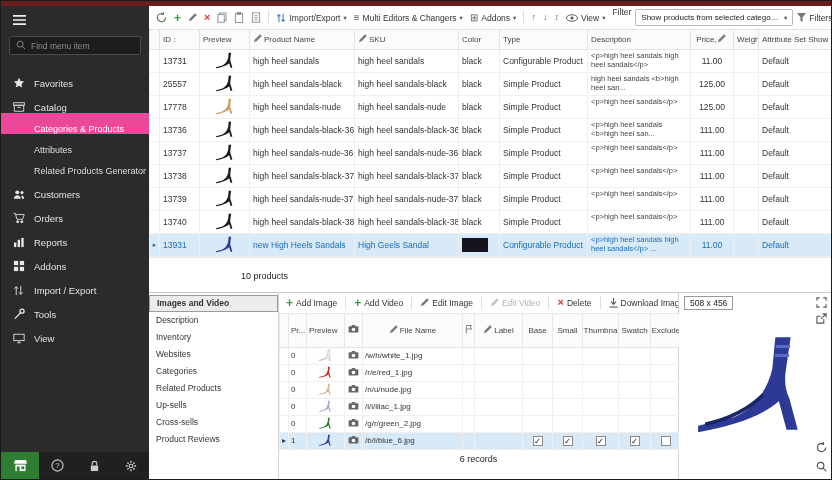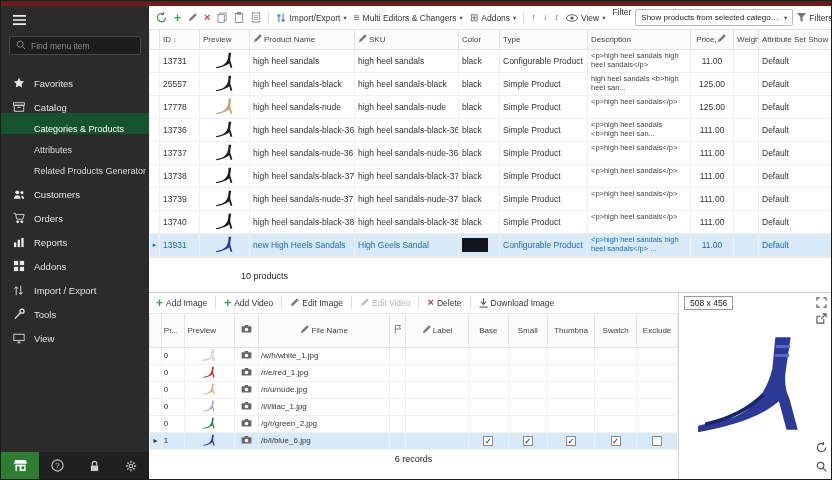--- a/index.html
+++ b/index.html
@@ -10,21 +10,21 @@
 
   
   .sidebar { width:148px; flex:none; background:#2b2b2b; color:#e3e3e3; display:flex; flex-direction:column; position:relative; font-size:9.5px; }
   .hamburger { padding:8px 11px 5px; cursor:pointer; flex:none; }
   .search { margin:3px 8px 10px; background:#1d1d1d; border:1px solid #4a4a4a; border-radius:2px; height:19px; display:flex; align-items:center; padding:0 6px; gap:5px; flex:none; }
   .search input { flex:1; min-width:0; background:transparent; border:0; outline:0; color:#cfcfcf; font-size:8.5px; font-family:inherit; }
   .search input::placeholder { color:#8f8f8f; }
   .side-item { height:24px; display:flex; align-items:flex-end; gap:9px; padding:0 11px; cursor:pointer; white-space:nowrap; overflow:hidden; flex:none; }
   .side-item .s-ic { width:13px; display:flex; justify-content:center; flex:none; }
   .side-item.sub { padding-left:33px; height:21px; font-size:9px; color:#dedede; }
-  .side-item.selected { background:#14532d; color:#fff; }
+  .side-item.selected { background:#ec4899; color:#fff; }
   .side-footer { margin-top:auto; height:27px; background:#202020; display:flex; align-items:center; flex:none; }
   .f-ic { flex:1; height:27px; display:flex; align-items:center; justify-content:center; cursor:pointer; }
   .f-ic.store { flex:none; width:38px; background:#2e7d33; }
 
   
   .main { flex:1; min-width:0; display:flex; flex-direction:column; background:#fff; }
   .toolbar { height:24px; flex:none; display:flex; align-items:center; gap:1px; padding:0 4px; font-size:8.5px; color:#333; border-bottom:1px solid #e2e2e2; overflow:hidden; white-space:nowrap; }
   .tb-btn { display:flex; align-items:center; gap:3px; padding:2px 3px; border-radius:2px; cursor:pointer; flex:none; }
   .gi { line-height:1; display:inline-block; }
   .tb-sep { width:1px; height:13px; background:#ddd; margin:0 3px; flex:none; }
@@ -490,20 +490,31 @@
                 <td></td>
                 <td>Default</td>
               </tr>
             </tbody>
         </table>
       </div>
 
       <div class="count">10 products</div>
 
       <div class="bottom">
+        <div class="tabs" id="detail-tabs">
+            <div class="tab active">Images and Video</div>
+            <div class="tab">Description</div>
+            <div class="tab">Inventory</div>
+            <div class="tab">Websites</div>
+            <div class="tab">Categories</div>
+            <div class="tab">Related Products</div>
+            <div class="tab">Up-sells</div>
+            <div class="tab">Cross-sells</div>
+            <div class="tab">Product Reviews</div>
+          </div>
 
         <div class="images-pane">
           <div class="img-toolbar" id="img-toolbar">
               <div class="img-btn">
                 <span style="line-height:0"><span class="gi" style="color:#2f9e44;font-size:12px;font-weight:bold">+</span></span>
                 <span>Add Image</span>
               </div>
               <div class="tb-sep"></div>
               <div class="img-btn">
                 <span style="line-height:0"><span class="gi" style="color:#2f9e44;font-size:12px;font-weight:bold">+</span></span>

